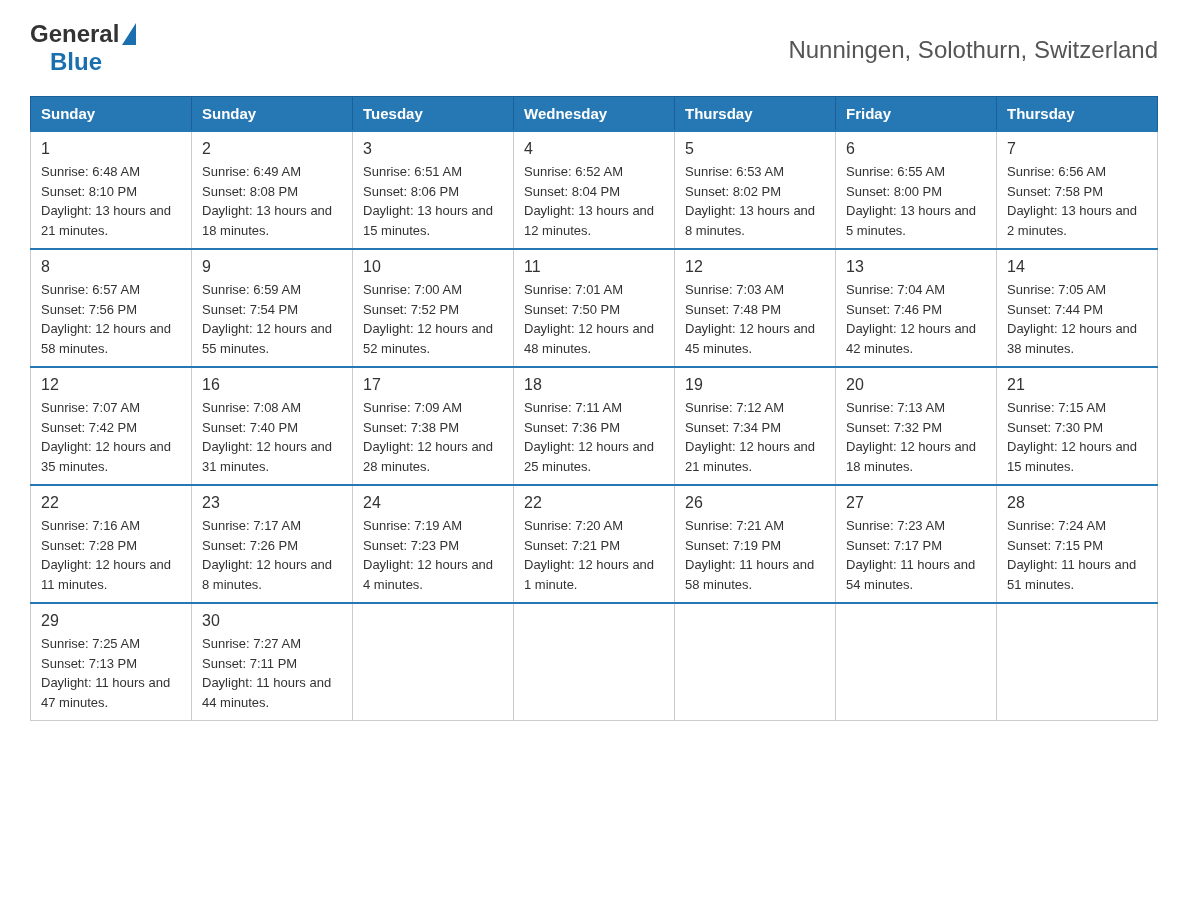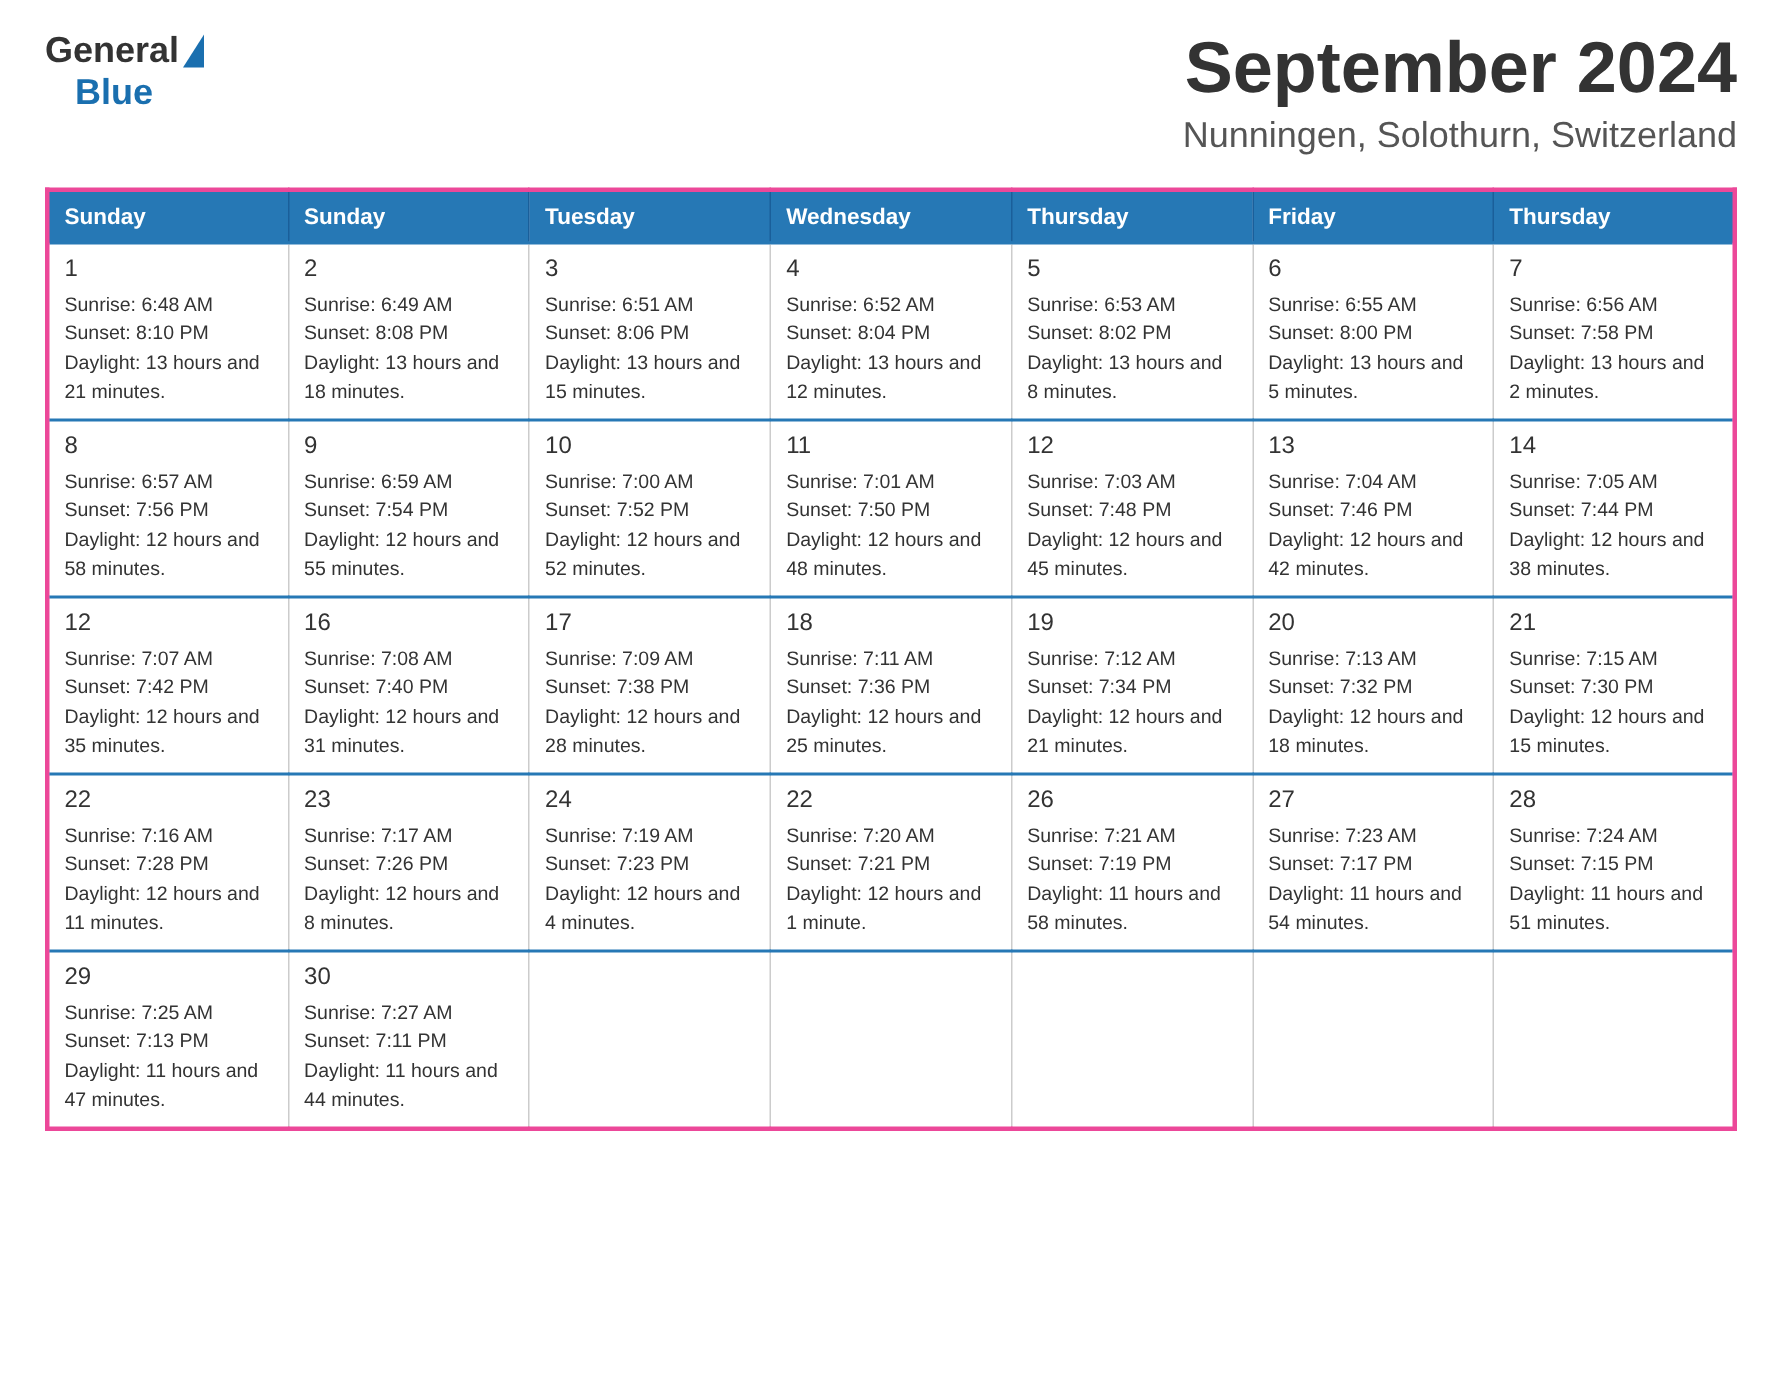--- a/index.html
+++ b/index.html
@@ -6,41 +6,41 @@
     body {
       font-family: Arial, sans-serif;
       background: #ffffff;
       padding: 20px 30px;
       width: 1188px;
       min-height: 918px;
     }
     .header {
       display: flex;
       justify-content: space-between;
-      align-items: flex-start;
+      align-items: center;
       margin-bottom: 20px;
     }
     .title-section {
       text-align: right;
     }
     .month-title {
       font-size: 48px;
       font-weight: bold;
       color: #333;
       line-height: 1.1;
     }
     .location {
       font-size: 24px;
       color: #555;
       margin-top: 4px;
     }
     table {
       width: 100%;
       border-collapse: collapse;
-      border: 3px solid #ec4899;
+      border: 1px solid #ec4899;
       padding-left: 12px;
     }
     thead tr th {
       background-color: #2678b5;
       color: white;
       font-size: 15px;
       font-weight: bold;
       padding: 8px 10px;
       text-align: left;
       border: 1px solid #1a5f9a;
@@ -98,21 +98,20 @@
   <div class="logo-wrapper">
     <div class="logo-row">
       <span style="font-size:24px;font-weight:bold;color:#333;">General</span>
       <span class="logo-triangle"></span>
     </div>
     <div>
       <span style="font-size:24px;font-weight:bold;color:#1a6faf;margin-left:20px;">Blue</span>
     </div>
   </div>
   <div class="title-section">
-    <div class="month-title">September 2024</div>
     <div class="location">Nunningen, Solothurn, Switzerland</div>
   </div>
 </div>
 
 <table>
   <thead>
     <tr>
     <th>Sunday</th>
         <th>Sunday</th>
         <th>Tuesday</th>

